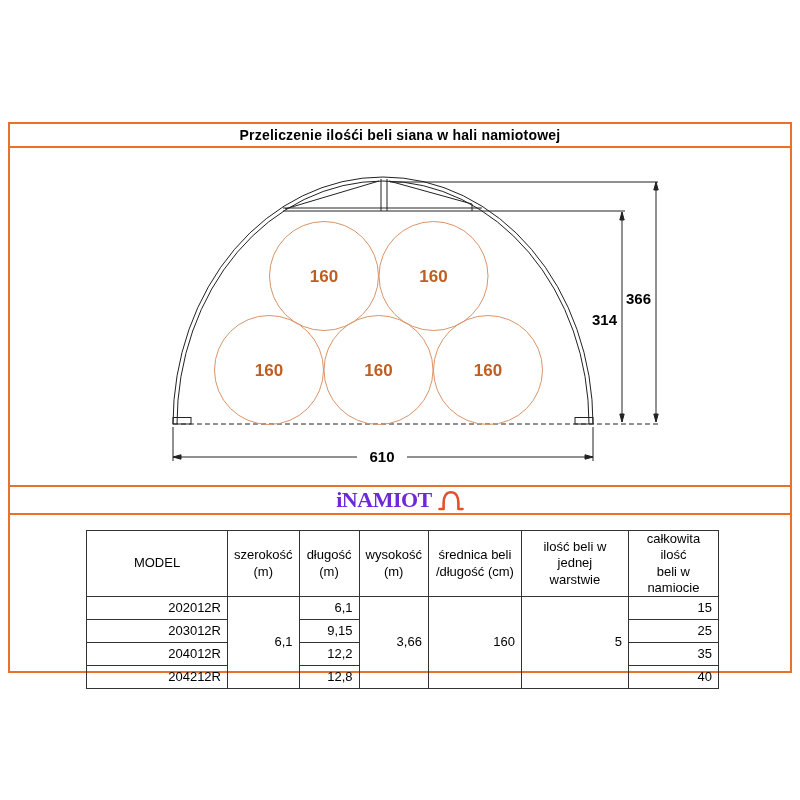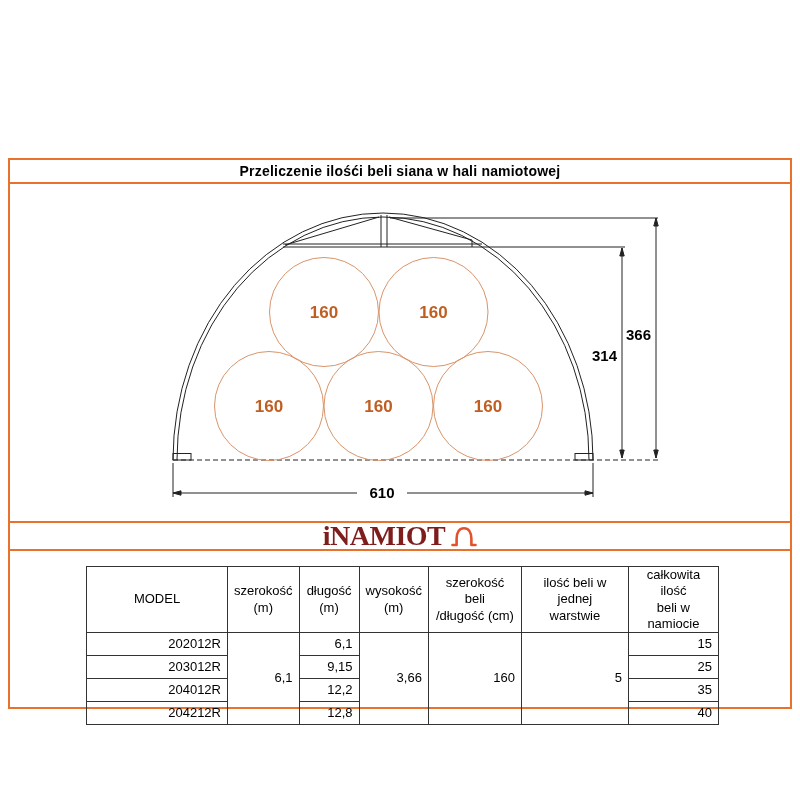--- a/index.html
+++ b/index.html
@@ -3,27 +3,27 @@
 <meta charset="utf-8">
 <style>
   html,body{margin:0;padding:0;}
   body{
     width:800px;height:800px;background:#ffffff;position:relative;
     font-family:"Liberation Sans","DejaVu Sans",sans-serif;color:#000;
     overflow:hidden;
   }
   .sheet{position:absolute;left:8px;top:122px;width:784px;}
   .obox{border:2px solid #e8712c;background:#fff;box-sizing:border-box;}
-  .title-box{height:26px;display:flex;align-items:center;justify-content:center;margin-top:36px;}
+  .title-box{height:26px;display:flex;align-items:center;justify-content:center;}
   .title-box .ttl{font-size:14px;font-weight:bold;letter-spacing:.2px;}
   .diagram-box{height:341px;margin-top:-2px;position:relative;}
   .diagram-box svg{position:absolute;left:0;top:0;}
   .logo-box{height:30px;margin-top:-2px;display:flex;align-items:center;justify-content:center;}
   .logo-text{font-family:"Liberation Serif","DejaVu Serif",serif;font-weight:bold;
-    font-size:28px;letter-spacing:-0.5px;color:#7f1d1d;line-height:1;}
+    font-size:22px;letter-spacing:-0.5px;color:#6d28d9;line-height:1;}
   .logo-icon{margin-left:6px;display:inline-block;}
   .table-box{height:160px;margin-top:-2px;position:relative;}
   table.spec{
     border-collapse:collapse;position:absolute;left:76px;top:15px;
     font-size:13px;text-align:center;
   }
   table.spec th,table.spec td{
     border:1.5px solid #333;padding:0 6px;vertical-align:middle;
     font-weight:normal;line-height:1.25;
   }
@@ -127,21 +127,21 @@
           </th>
           <th class="c-dlug">
             <span class="hdr-line">długość</span>
             <span class="hdr-line">(m)</span>
           </th>
           <th class="c-wys">
             <span class="hdr-line">wysokość</span>
             <span class="hdr-line">(m)</span>
           </th>
           <th class="c-sred">
-            <span class="hdr-line">szerokość beli</span>
+            <span class="hdr-line">średnica beli</span>
             <span class="hdr-line">/długość (cm)</span>
           </th>
           <th class="c-ilosc">
             <span class="hdr-line">ilość beli w jednej</span>
             <span class="hdr-line">warstwie</span>
           </th>
           <th class="c-total">
             <span class="hdr-line">całkowita ilość</span>
             <span class="hdr-line">beli w namiocie</span>
           </th>

